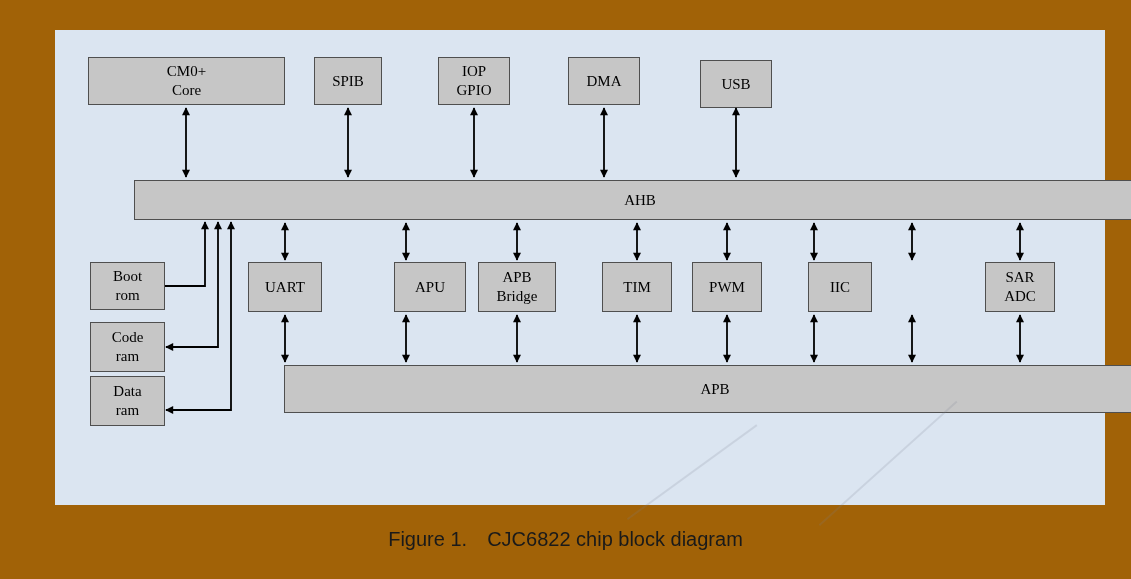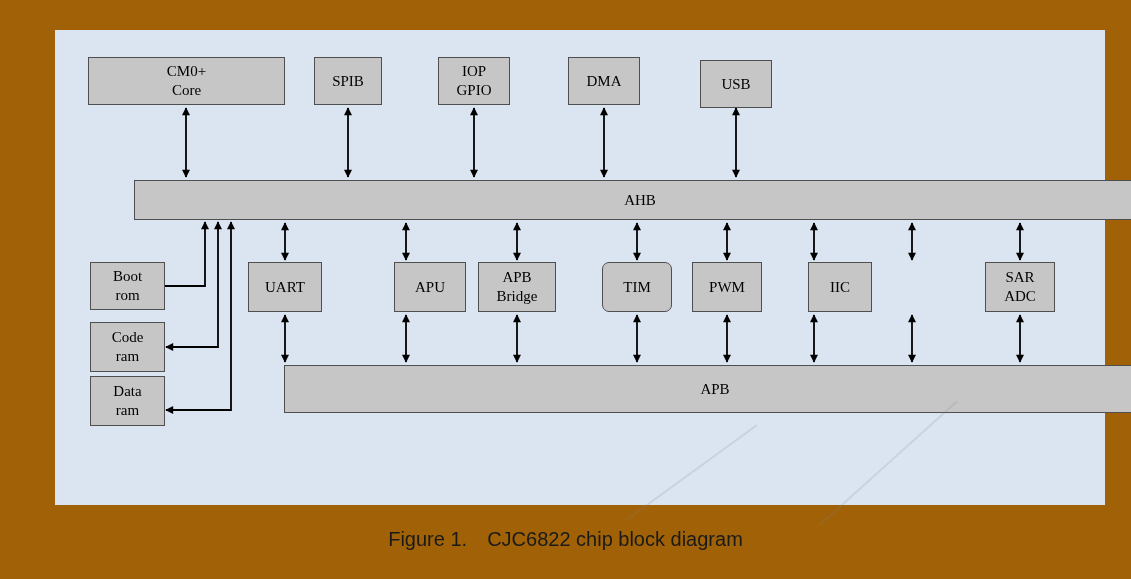--- a/index.html
+++ b/index.html
@@ -98,21 +98,21 @@
 rom</div>
   <div class="block" style="left:90px;top:322px;width:75px;height:50px;">Code
 ram</div>
   <div class="block" style="left:90px;top:376px;width:75px;height:50px;">Data
 ram</div>
 
   <div class="block" style="left:248px;top:262px;width:74px;height:50px;">UART</div>
   <div class="block" style="left:370px;top:262px;width:72px;height:50px;margin-left:24px;">APU</div>
   <div class="block" style="left:478px;top:262px;width:78px;height:50px;">APB
 Bridge</div>
-  <div class="block" style="left:602px;top:262px;width:70px;height:50px;border-radius:7px;">TIM</div>
+  <div class="block" style="left:602px;top:262px;width:70px;height:50px;">TIM</div>
   <div class="block" style="left:692px;top:262px;width:70px;height:50px;">PWM</div>
   <div class="block" style="left:808px;top:262px;width:64px;height:50px;">IIC</div>
   <div class="block" style="left:985px;top:262px;width:70px;height:50px;">SAR
 ADC</div>
 
   <div class="bus" style="left:240px;top:365px;width:862px;height:48px;">APB</div>
 
   <svg class="wires" viewBox="0 0 1131 579" xmlns="http://www.w3.org/2000/svg">
     <defs>
       <marker id="ah" viewBox="0 0 10 10" refX="9" refY="5" markerWidth="9" markerHeight="8" markerUnits="userSpaceOnUse" orient="auto-start-reverse">

